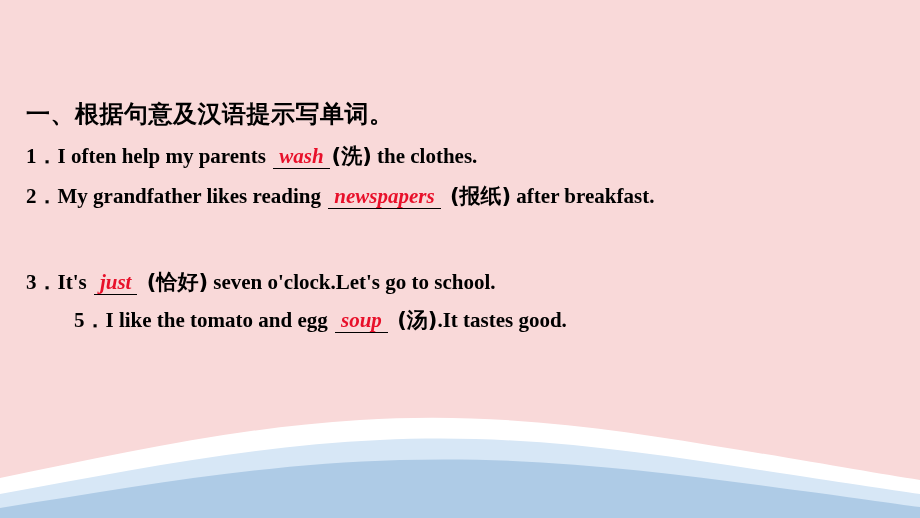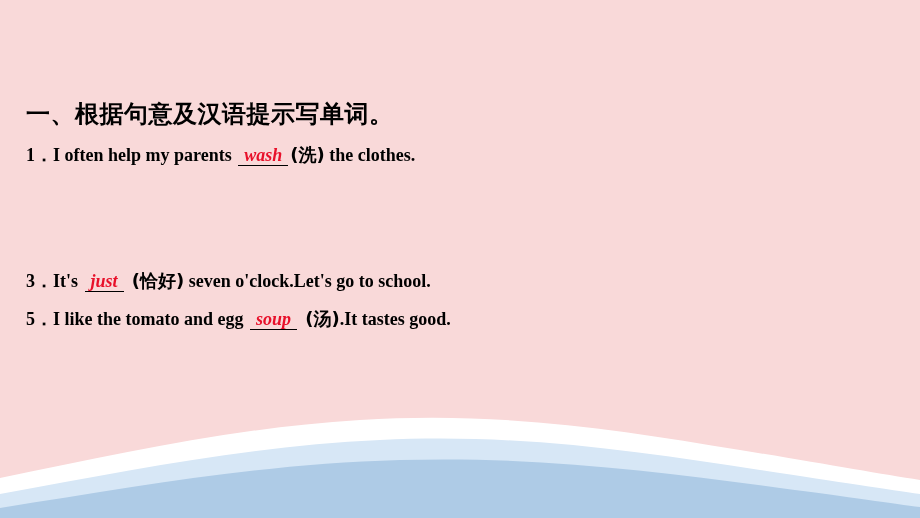--- a/index.html
+++ b/index.html
@@ -41,31 +41,31 @@
     top: 98px;
     font-size: 25px;
     font-weight: bold;
     color: #000000;
     letter-spacing: 0.5px;
     white-space: nowrap;
   }
   .q {
     position: absolute;
     left: 26px;
-    font-size: 18px;
+    font-size: 21px;
     font-weight: bold;
     color: #000000;
     white-space: nowrap;
     line-height: 1;
   }
   .q1 { top: 146px; }
   .q2 { top: 186px; }
   .q3 { top: 228px; margin-top: 44px; }
   .q4 { top: 269px; }
-  .q5 { top: 310px; }
+  .q5 { top: 310px; margin-left: 48px; }
 
   .num {
     display: inline-block;
   }
   .seg {
     display: inline;
   }
   .answer {
     display: inline-block;
     color: #e8102a;
@@ -101,20 +101,23 @@
   <div class="content">
 
     <div class="heading">
       <span class="cn">一、根据句意及汉语提示写单词。</span>
     </div>
 
     <div class="q q1">
       <span class="num">1．</span><span class="seg">I often help my parents </span><span class="answer">wash</span><span class="seg cn">(洗)</span><span class="seg"> the clothes.</span>
     </div>
 
+    <div class="q q2">
+      <span class="num">2．</span><span class="seg">My grandfather likes reading </span><span class="answer">newspapers</span><span class="seg cn"> (报纸)</span><span class="seg"> after breakfast.</span>
+    </div>
 
     <div class="q q3">
       <span class="num">3．</span><span class="seg">It's </span><span class="answer">just</span><span class="seg cn"> (恰好)</span><span class="seg"> seven o'clock.Let's go to school.</span>
     </div>
 
 
     <div class="q q5">
       <span class="num">5．</span><span class="seg">I like the tomato and egg </span><span class="answer">soup</span><span class="seg cn"> (汤)</span><span class="seg">.It tastes good.</span>
     </div>
 

